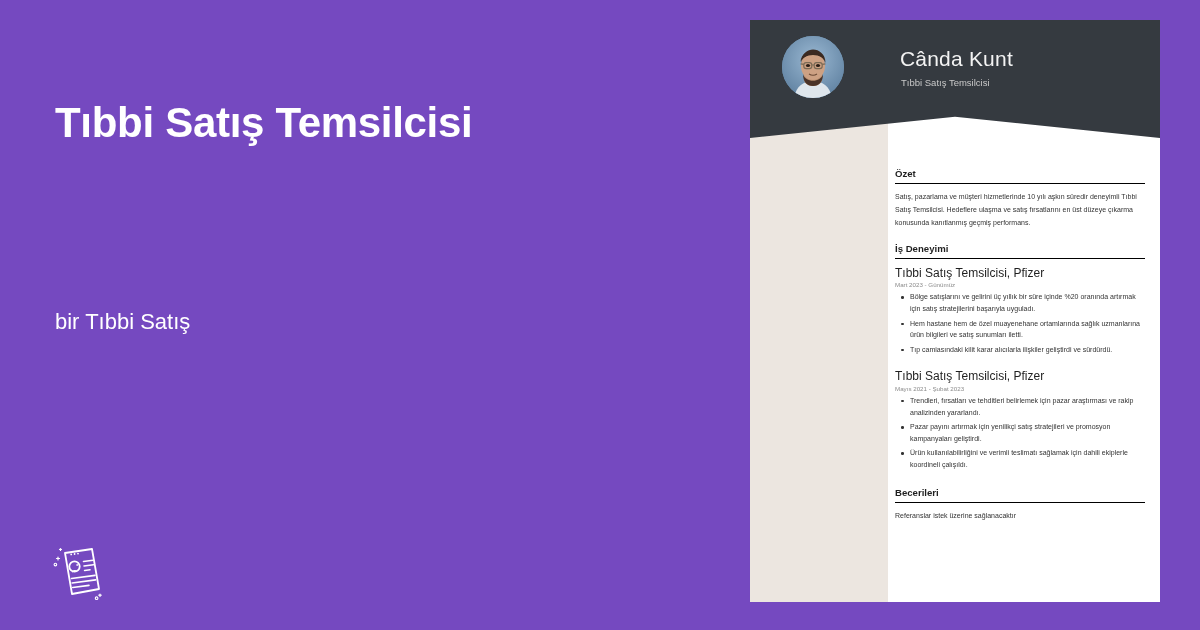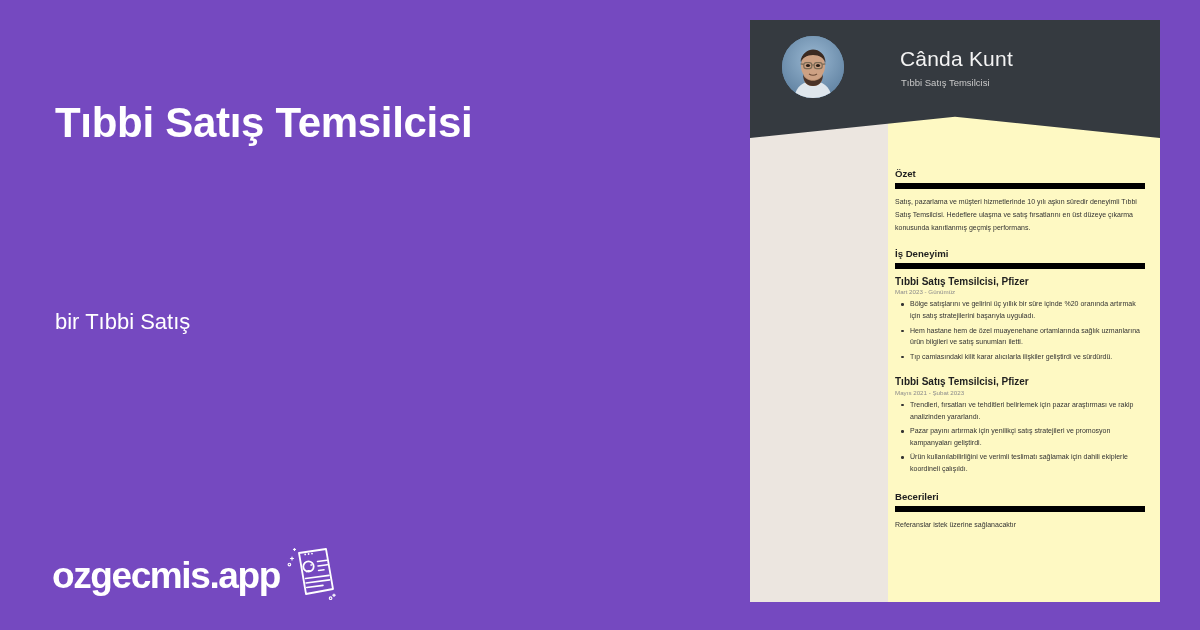--- a/index.html
+++ b/index.html
@@ -60,21 +60,21 @@
     letter-spacing: -1.4px;
     line-height: 1;
   }
   .logo-mark { display: block; }
 
   
   .resume {
     position: absolute;
     left: 750px; top: 20px;
     width: 410px; height: 582px;
-    background: #fef9c3;
+    background: #ffffff;
     overflow: hidden;
   }
 
   
   .r-header {
     position: absolute;
     left: 0; top: 0;
     width: 410px; height: 118px;
     background: #353a40;
     -webkit-clip-path: polygon(0 0, 100% 0, 100% 100%, 50% 82%, 0 100%);
@@ -195,32 +195,32 @@
   .r-main-inner {
     position: absolute;
     left: 0; top: 148px;
     width: 250px;
   }
   .sec {
     font-size: 9.6px;
     font-weight: 700;
     color: #1f1f1f;
     padding-bottom: 4px;
-    border-bottom: 6px solid #000000;
+    border-bottom: 1px solid #000000;
     margin-bottom: 7px;
   }
   .para {
     font-size: 7px;
     line-height: 1.85;
     color: #333;
   }
   .job { margin-bottom: 2px; }
   .job-title {
-    font-size: 10px;
-    font-weight: 700;
+    font-size: 12px;
+    font-weight: 400;
     color: #1f1f1f;
   }
   .job-date {
     font-size: 6.2px;
     color: #8b8b8b;
     margin-top: 1.5px;
     margin-bottom: 3px;
   }
   .bullets { list-style: none; }
   .bullets li {
@@ -249,21 +249,20 @@
 
   <div class="promo-title">
     <div>Tıbbi Satış Temsilcisi</div>
   </div>
 
   <div class="promo-sub">
     <div>bir Tıbbi Satış</div>
   </div>
 
   <div class="logo">
-    <span class="logo-word">ozgecmis.app</span>
     <span class="logo-mark">
       <svg width="52" height="56" viewBox="0 0 52 56" fill="none">
         <g stroke="#ffffff" stroke-width="1.8" fill="none" stroke-linejoin="round">
           <path d="M13 8 L40 4 L47 44 L20 49 Z"></path>
           <circle cx="22.5" cy="21.5" r="5.2"></circle>
           <path d="M20.2 27.2 a3.2 3.2 0 0 1 4.8 -0.7" stroke-width="1.4"></path>
           <path d="M24.4 20 h1.6" stroke-width="1.3"></path>
           <path d="M31.5 16.5 L41 15.2" stroke-width="1.6" stroke-linecap="round"></path>
           <path d="M32 21 L41.5 19.7" stroke-width="1.6" stroke-linecap="round"></path>
           <path d="M32.6 25.5 L38 24.8" stroke-width="1.6" stroke-linecap="round"></path>

